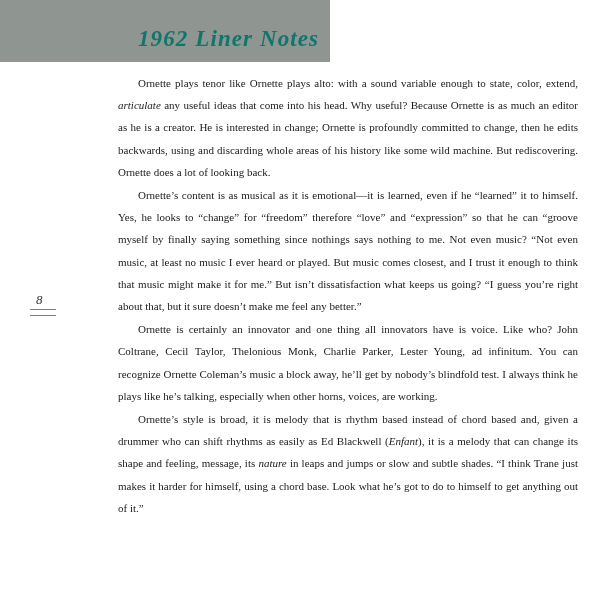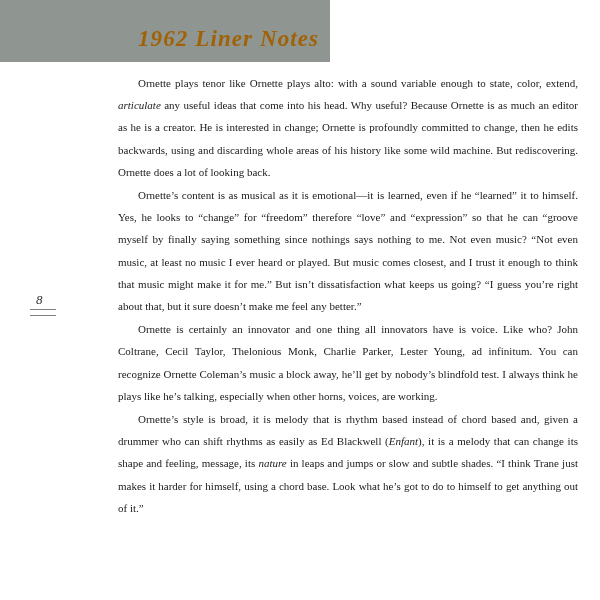--- a/index.html
+++ b/index.html
@@ -32,21 +32,21 @@
   .header-title {
     position: absolute;
     left: 138px;
     top: 26px;
     width: 330px;
     font-family: "Liberation Serif", serif;
     font-style: italic;
     font-weight: bold;
     font-size: 23px;
     letter-spacing: 1.1px;
-    color: #a16207;
+    color: #0f766e;
     white-space: nowrap;
   }
   
   .folio {
     position: absolute;
     left: 36px;
     top: 292px;
     font-family: "Liberation Serif", serif;
     font-style: italic;
     font-size: 13px;

